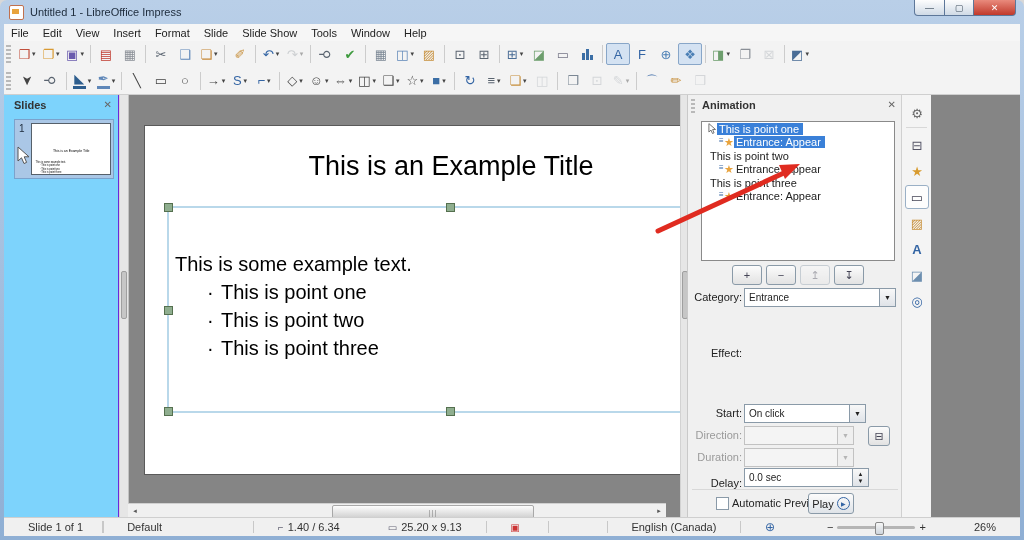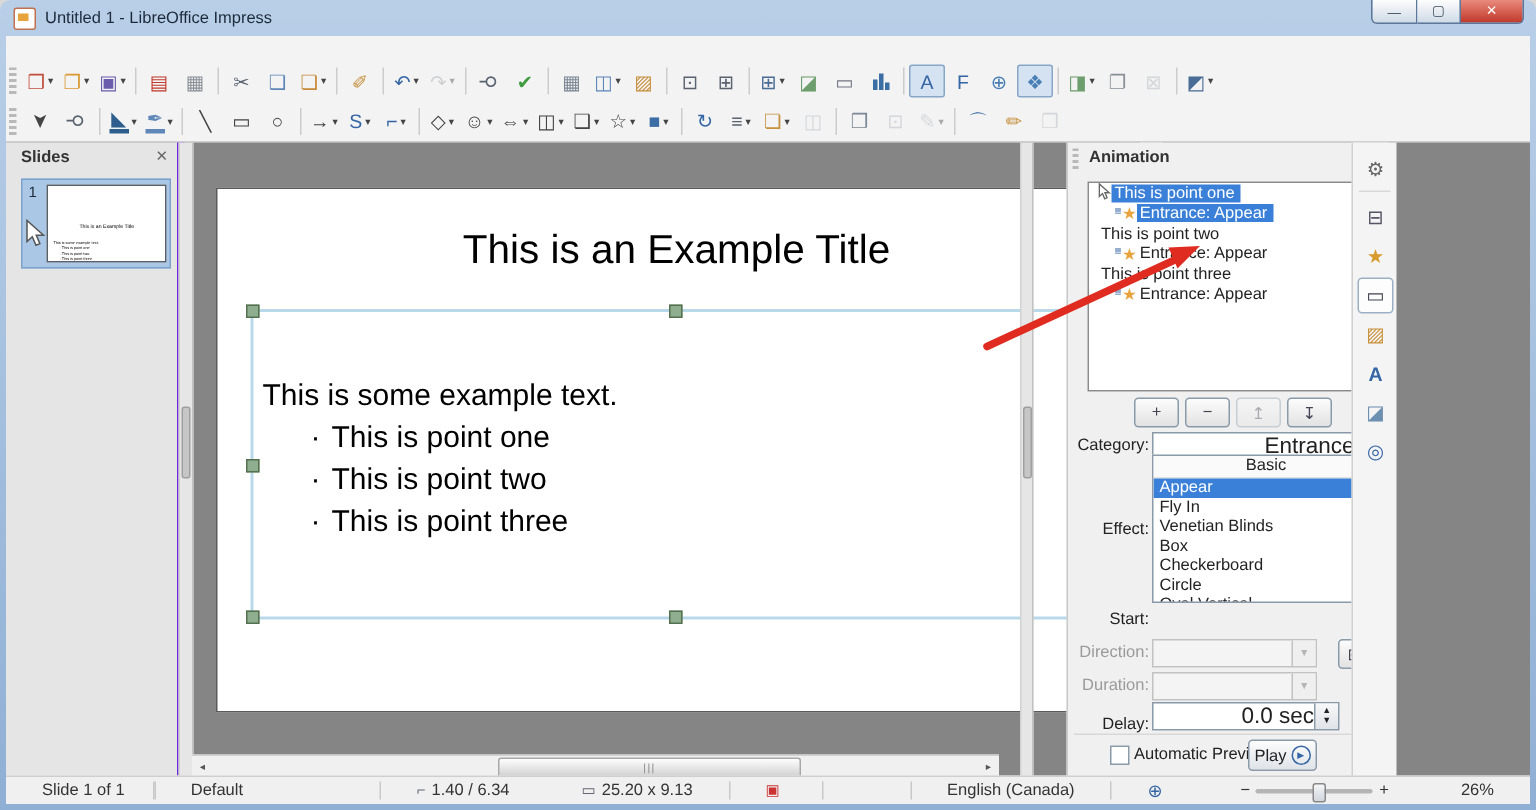--- a/index.html
+++ b/index.html
@@ -31,21 +31,21 @@
   .tbtn.disabled{opacity:.42;}
   .ic{font-size:13px;line-height:13px;display:flex;flex-direction:column;align-items:center;}
   .ic .bar{width:13px;height:3px;margin-top:1px;}
   .dd{font-size:7px;color:#444;margin-left:2px;}
   .g-nw{transform:rotate(225deg);display:inline-block;}
   .g-rot45{transform:rotate(45deg);display:inline-block;}
   .g-chart{display:flex;align-items:flex-end;height:12px;gap:1px;}
   .g-chart i{display:block;width:3px;background:#3b6ea5;}
   
   .content{position:absolute;left:0;top:71px;right:0;bottom:18px;background:#858585;}
-  .panel-left{position:absolute;left:0;top:0;width:114px;bottom:0;background:#e5e5e5;border-right:5px solid #6d28d9;}
+  .panel-left{position:absolute;left:0;top:0;width:114px;bottom:0;background:#7dd3fc;border-right:5px solid #6d28d9;}
   .panel-title{position:absolute;left:10px;top:4px;font-size:11px;font-weight:bold;color:#333;}
   .panel-close{position:absolute;right:6px;top:4px;font-size:10px;color:#666;}
   .slide-sel{position:absolute;left:10px;top:24px;width:98px;height:58px;background:#aac7e6;border:1px solid #7ba2cc;}
   .slide-num{position:absolute;left:4px;top:3px;font-size:10px;color:#1c2a3a;}
   .mini-slide{position:absolute;left:16px;top:3px;width:78px;height:50px;background:#fff;border:1px solid #56606a;overflow:hidden;}
   .mini-inner{width:612px;height:348px;transform:scale(0.128);transform-origin:0 0;}
   .cursor-svg{position:absolute;}
   .vsplit{position:absolute;top:0;bottom:0;background:#e6e6e6;border-left:1px solid #d2d2d2;border-right:1px solid #c2c2c2;}
   .vsplit .knob{position:absolute;left:1px;width:4px;height:46px;top:176px;background:#c6c6c6;border:1px solid #9f9f9f;border-radius:2px;}
   .vs1{left:115px;width:8px;}
@@ -59,36 +59,36 @@
   .bullet-line{padding-left:32px;}
   .bullet-dot{display:inline-block;width:14px;}
   
   .vscroll{position:absolute;left:632px;top:0;width:14px;bottom:14px;background:#f0f0f0;border-left:1px solid #d0d0d0;}
   .vscroll .thumb{position:absolute;left:1px;right:1px;top:2px;height:322px;background:linear-gradient(90deg,#fdfdfd,#cfcfcf);border:1px solid #a8a8a8;border-radius:2px;}
   .hscroll{position:absolute;left:0px;right:0px;bottom:0;height:14px;background:#f0f0f0;border-top:1px solid #d0d0d0;display:flex;align-items:center;}
   .sbtn{width:14px;height:13px;display:flex;align-items:center;justify-content:center;font-size:7px;color:#555;}
   .hthumb{position:absolute;left:204px;width:200px;top:1px;height:12px;background:linear-gradient(#fdfdfd,#cfcfcf);border:1px solid #a8a8a8;border-radius:2px;
           display:flex;align-items:center;justify-content:center;font-size:7px;color:#888;letter-spacing:1px;}
   
-  .panel-anim{position:absolute;left:683px;top:0;width:214px;bottom:0;background:#f0f0f0;border-left:1px solid #c9c9c9;font-size:11px;color:#222;margin-left:24px;}
+  .panel-anim{position:absolute;left:683px;top:0;width:214px;bottom:0;background:#f0f0f0;border-left:1px solid #c9c9c9;font-size:11px;color:#222;}
   .anim-grip{position:absolute;left:3px;top:4px;width:4px;height:14px;background:repeating-linear-gradient(180deg,#b9b9b9 0 2px,transparent 2px 4px);}
   .anim-list{position:absolute;left:13px;top:26px;width:192px;height:138px;background:#fff;border:1px solid #8a8a8a;overflow:hidden;}
   .anim-row{height:13.5px;display:flex;align-items:center;white-space:nowrap;}
   .anim-row .txt{padding:0 4px 0 2px;}
   .anim-row.sel .txt{background:#3a80d8;color:#fff;}
   .star{color:#e8a33d;font-size:11px;position:relative;margin-left:2px;}
   .star::before{content:"≡";position:absolute;left:-5px;top:0;color:#3465a4;font-size:8px;}
   .abtns{position:absolute;top:170px;left:0;right:0;}
   .abtn{position:absolute;width:28px;height:18px;border:1px solid #8a9aa8;border-radius:3px;background:linear-gradient(#fcfcfc,#e2e2e2);
         display:flex;align-items:center;justify-content:center;font-size:11px;color:#445;}
   .abtn.disabled{opacity:.4;}
   .frm-label{position:absolute;width:52px;text-align:right;color:#222;}
   .frm-label.dis{color:#9a9a9a;}
   .combo{position:absolute;height:17px;background:#fff;border:1px solid #8a9aa8;display:flex;align-items:center;}
-  .combo .val{flex:1;padding-left:4px;font-size:15px;text-align:right;}
+  .combo .val{flex:1;padding-left:4px;font-size:10px;}
   .combo .cbtn{width:15px;height:100%;border-left:1px solid #8a9aa8;background:linear-gradient(#f8f8f8,#dfe3e8);display:flex;align-items:center;justify-content:center;font-size:7px;color:#222;}
   .combo.dis{border-color:#c2c2c2;background:#f4f4f4;}
   .combo.dis .cbtn{border-color:#c2c2c2;background:#efefef;color:#b5b5b5;}
   .spin .cbtn{flex-direction:column;font-size:6px;line-height:7px;}
   .fx-list{position:absolute;left:56px;top:208px;width:150px;height:97px;background:#fff;border:1px solid #8a9aa8;overflow:hidden;}
   .fx-head{height:14px;text-align:center;background:#fafafa;border-bottom:1px solid #e0e0e0;font-size:11px;}
   .fx-item{height:13px;padding-left:4px;font-size:11px;}
   .fx-item.sel{background:#3a80d8;color:#fff;}
   .fx-scroll{position:absolute;right:0;top:0;width:12px;bottom:0;background:#f2f2f2;border-left:1px solid #d0d0d0;}
   .fx-scroll .a{position:absolute;left:0;right:0;text-align:center;font-size:6px;color:#555;}
@@ -126,20 +126,32 @@
     <div class="title-text">Untitled 1 - LibreOffice Impress</div>
     <div class="win-controls">
       <div class="wbtn min">—</div>
       <div class="wbtn max">▢</div>
       <div class="wbtn close">✕</div>
     </div>
   </div>
 
   <div class="chrome">
 
+    <div class="menubar" id="menubar">
+        <span class="menu-item">File</span>
+        <span class="menu-item">Edit</span>
+        <span class="menu-item">View</span>
+        <span class="menu-item">Insert</span>
+        <span class="menu-item">Format</span>
+        <span class="menu-item">Slide</span>
+        <span class="menu-item">Slide Show</span>
+        <span class="menu-item">Tools</span>
+        <span class="menu-item">Window</span>
+        <span class="menu-item">Help</span>
+      </div>
 
     <div class="toolbar tb1" id="tb1">
         <div class="grip"></div>
         <div class="tbtn">
           <span class="ic">
             <span style="color: rgb(193, 79, 60);">❒</span>
           </span>
           <span class="dd">▾</span>
         </div>
         <div class="tbtn">
@@ -568,37 +580,26 @@
             <div class="abtn" style="left: 146px;">↧</div>
           </div>
 
         <div class="frm-label" style="left:2px;top:196px">Category:</div>
         <div class="combo" style="left:56px;top:193px;width:150px">
           <div class="val">Entrance</div>
           <div class="cbtn">▼</div>
         </div>
 
         <div class="frm-label" style="left:2px;top:252px">Effect:</div>
-        <div class="fx-list" id="fxList">
-            <div class="fx-head">Basic</div>
-            <div class="fx-item sel">Appear</div>
-            <div class="fx-item">Fly In</div>
-            <div class="fx-item">Venetian Blinds</div>
-            <div class="fx-item">Box</div>
-            <div class="fx-item">Checkerboard</div>
-            <div class="fx-item">Circle</div>
-            <div class="fx-item">Oval Vertical</div>
-            <div class="fx-scroll">
-              <div class="a" style="top:1px">▲</div>
-              <div class="t">≡</div>
-              <div class="a" style="bottom:1px">▼</div>
-            </div>
-          </div>
 
         <div class="frm-label" style="left:2px;top:312px">Start:</div>
+        <div class="combo" style="left:56px;top:309px;width:120px">
+          <div class="val">On click</div>
+          <div class="cbtn">▼</div>
+        </div>
 
         <div class="frm-label dis" style="left:2px;top:334px">Direction:</div>
         <div class="combo dis" style="left:56px;top:331px;width:108px">
           <div class="val"></div>
           <div class="cbtn">▼</div>
         </div>
         <div class="optbtn" style="left:180px;top:331px">⊟</div>
 
         <div class="frm-label dis" style="left:2px;top:356px">Duration:</div>
         <div class="combo dis" style="left:56px;top:353px;width:108px">

